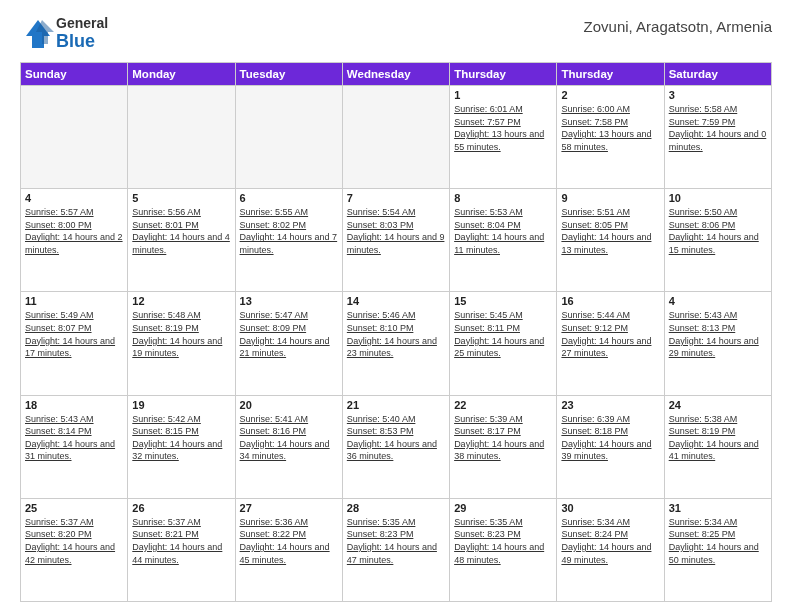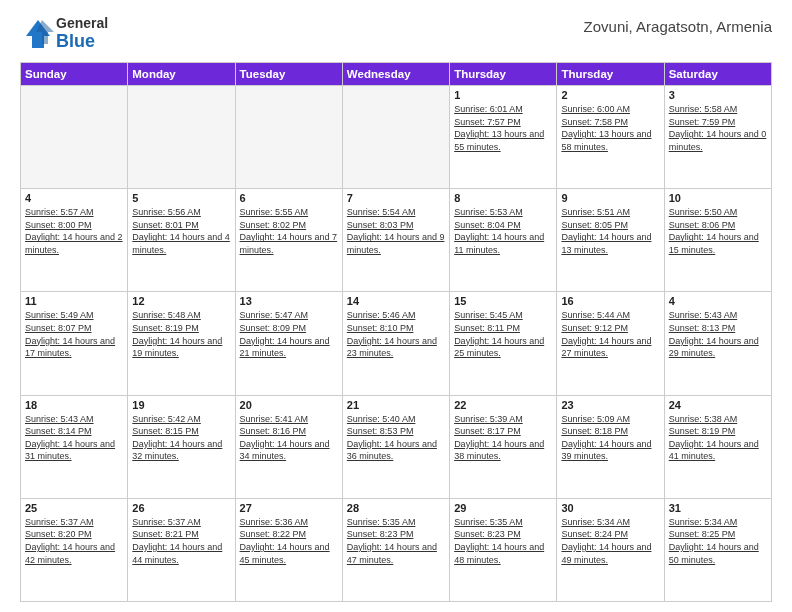--- a/index.html
+++ b/index.html
@@ -294,21 +294,21 @@
           </td>
           <td>
             <span class="day-number">22</span>
             <div class="day-info">Sunrise: 5:39 AM
 Sunset: 8:17 PM
 Daylight: 14 hours
 and 38 minutes.</div>
           </td>
           <td>
             <span class="day-number">23</span>
-            <div class="day-info">Sunrise: 5:09 AM
+            <div class="day-info">Sunrise: 6:39 AM
 Sunset: 8:18 PM
 Daylight: 14 hours
 and 39 minutes.</div>
           </td>
           <td>
             <span class="day-number">24</span>
             <div class="day-info">Sunrise: 5:38 AM
 Sunset: 8:19 PM
 Daylight: 14 hours
 and 41 minutes.</div>

